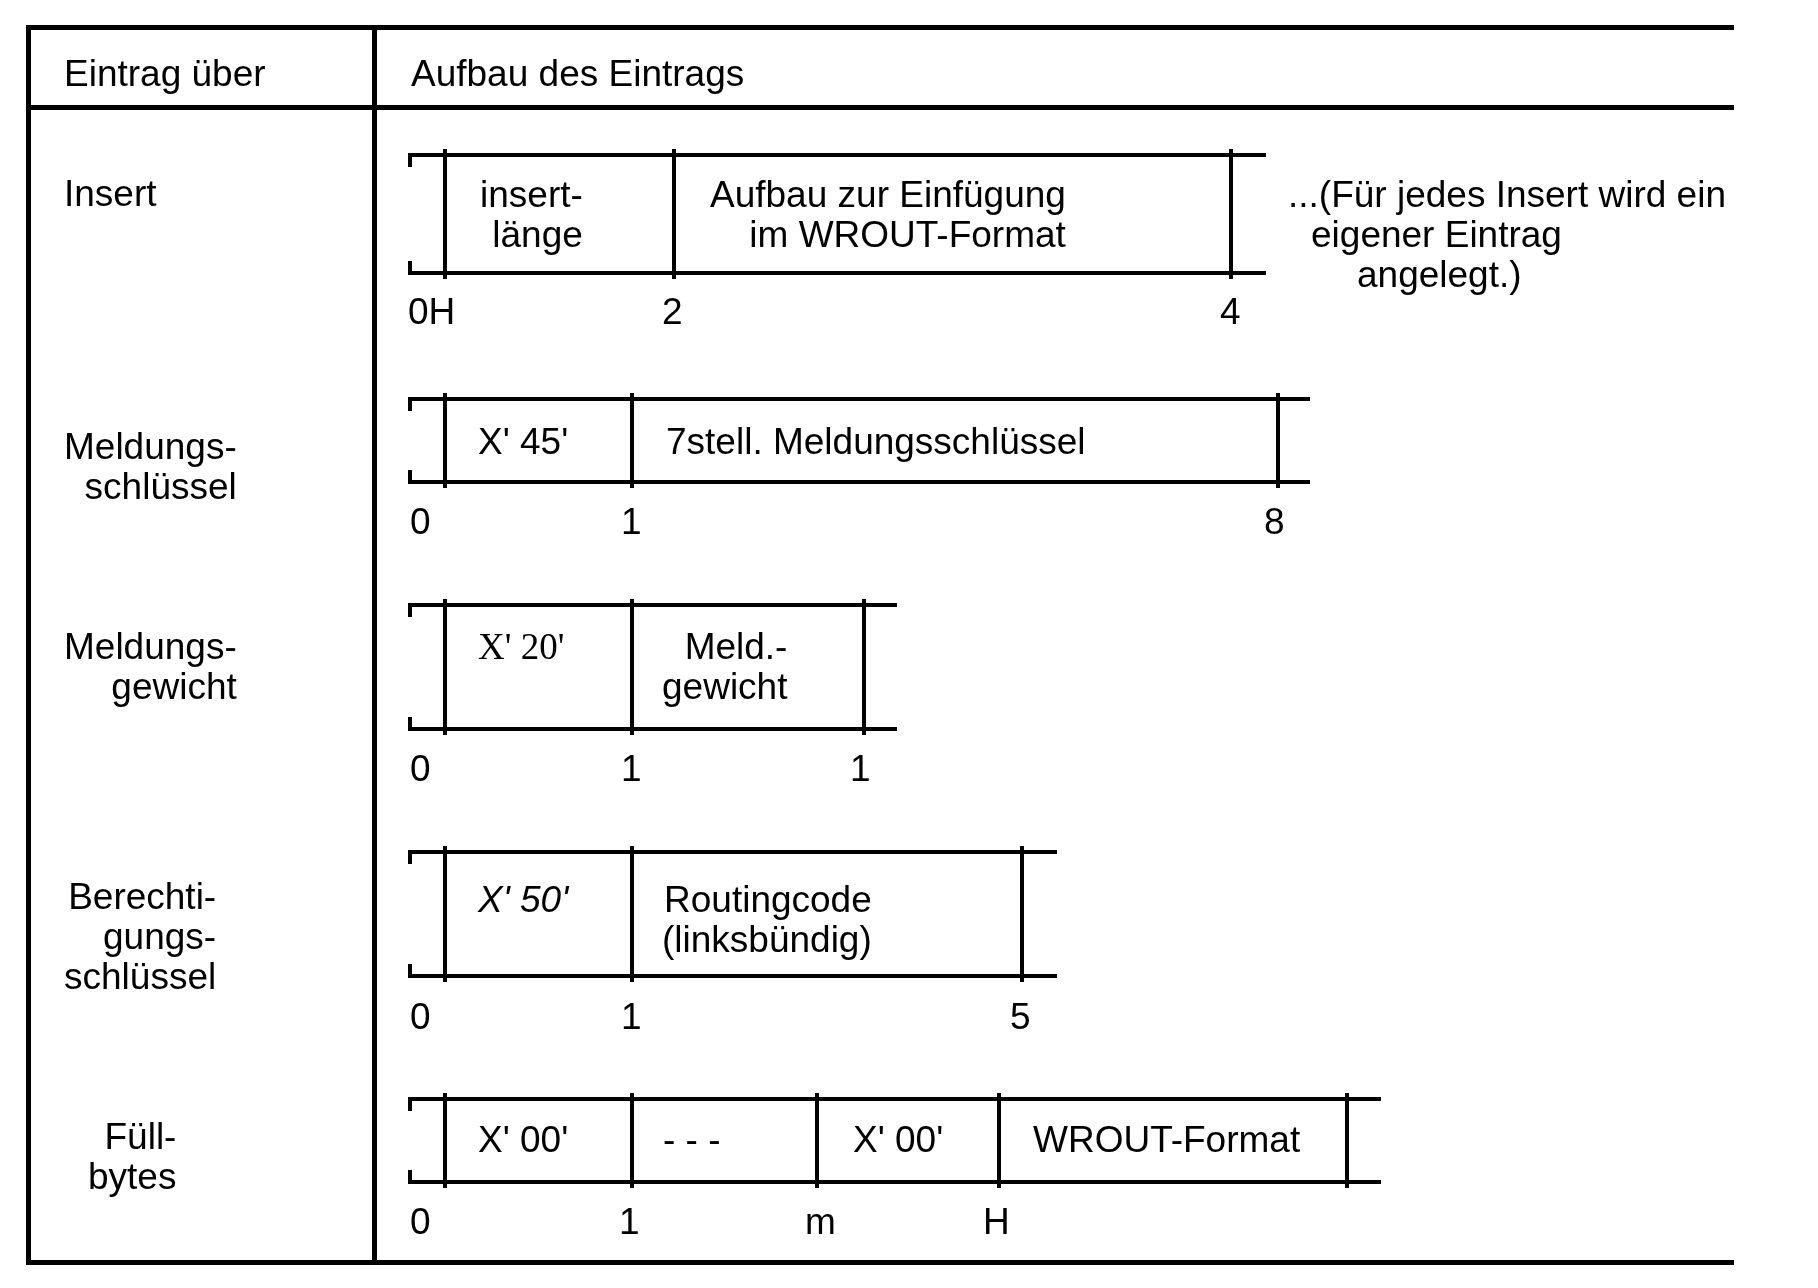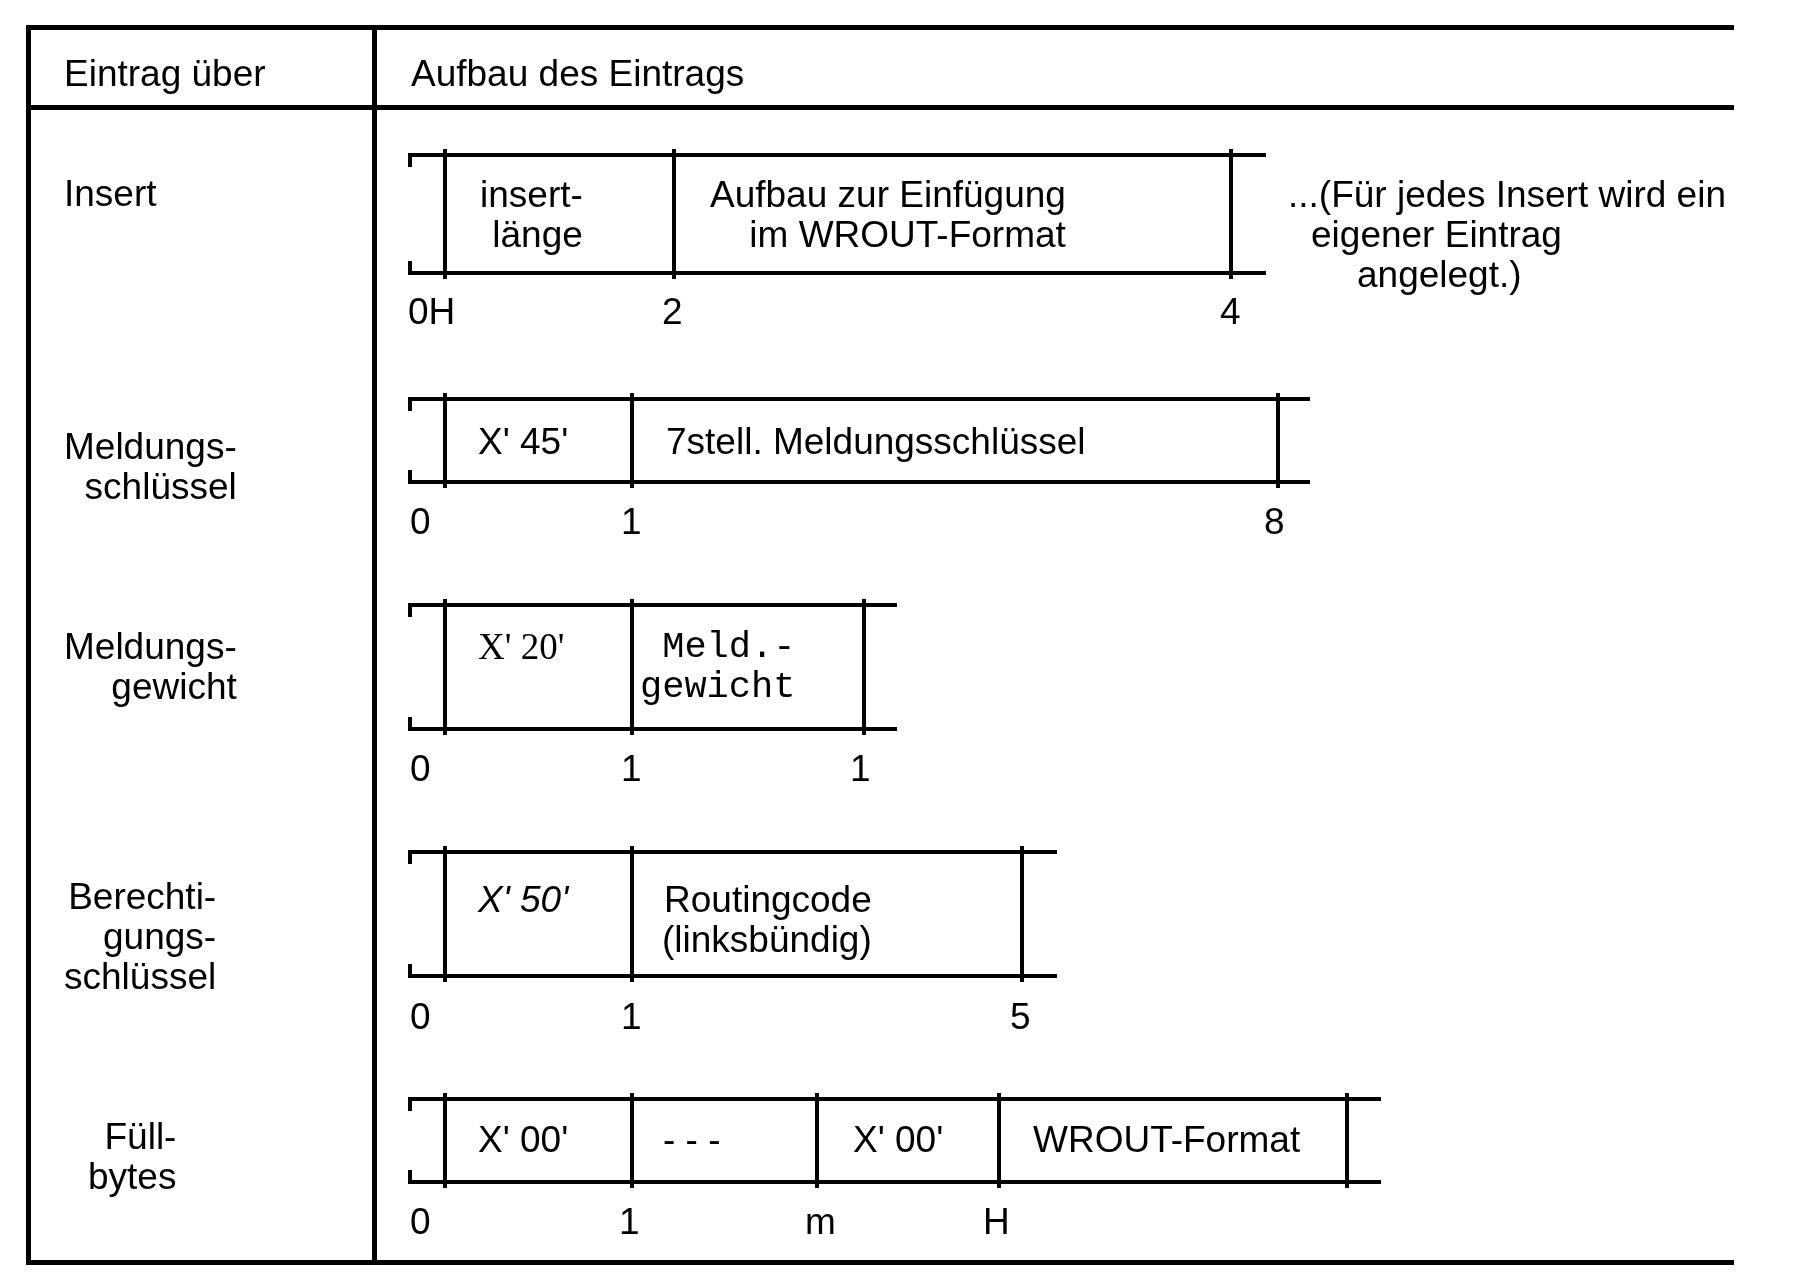--- a/index.html
+++ b/index.html
@@ -93,21 +93,21 @@
 
     <div class="hline" style="left:408px;top:603px;width:489px;"></div>
     <div class="hline" style="left:408px;top:727px;width:489px;"></div>
     <div class="vline" style="left:408px;top:603px;height:14px;"></div>
     <div class="vline" style="left:408px;top:717px;height:14px;"></div>
     <div class="vline" style="left:443px;top:599px;height:136px;"></div>
     <div class="vline" style="left:630px;top:599px;height:136px;"></div>
     <div class="vline" style="left:862px;top:599px;height:136px;"></div>
 
     <div class="txt" style="left:478px;top:627px;font-family:Liberation Serif, serif;">X' 20'</div>
-    <div class="txt" style="left:640px;top:627px;font-family:Liberation Mono, monospace;">Meld.-
+    <div class="txt" style="left:662px;top:627px;">Meld.-
 gewicht</div>
 
     <div class="txt" style="left:410px;top:749px;">0</div>
     <div class="txt" style="left:621px;top:749px;">1</div>
     <div class="txt" style="left:850px;top:749px;">1</div>
   </div>
 
   <div>
     <div class="txt" style="left:64px;top:877px;">Berechti-
 gungs-

